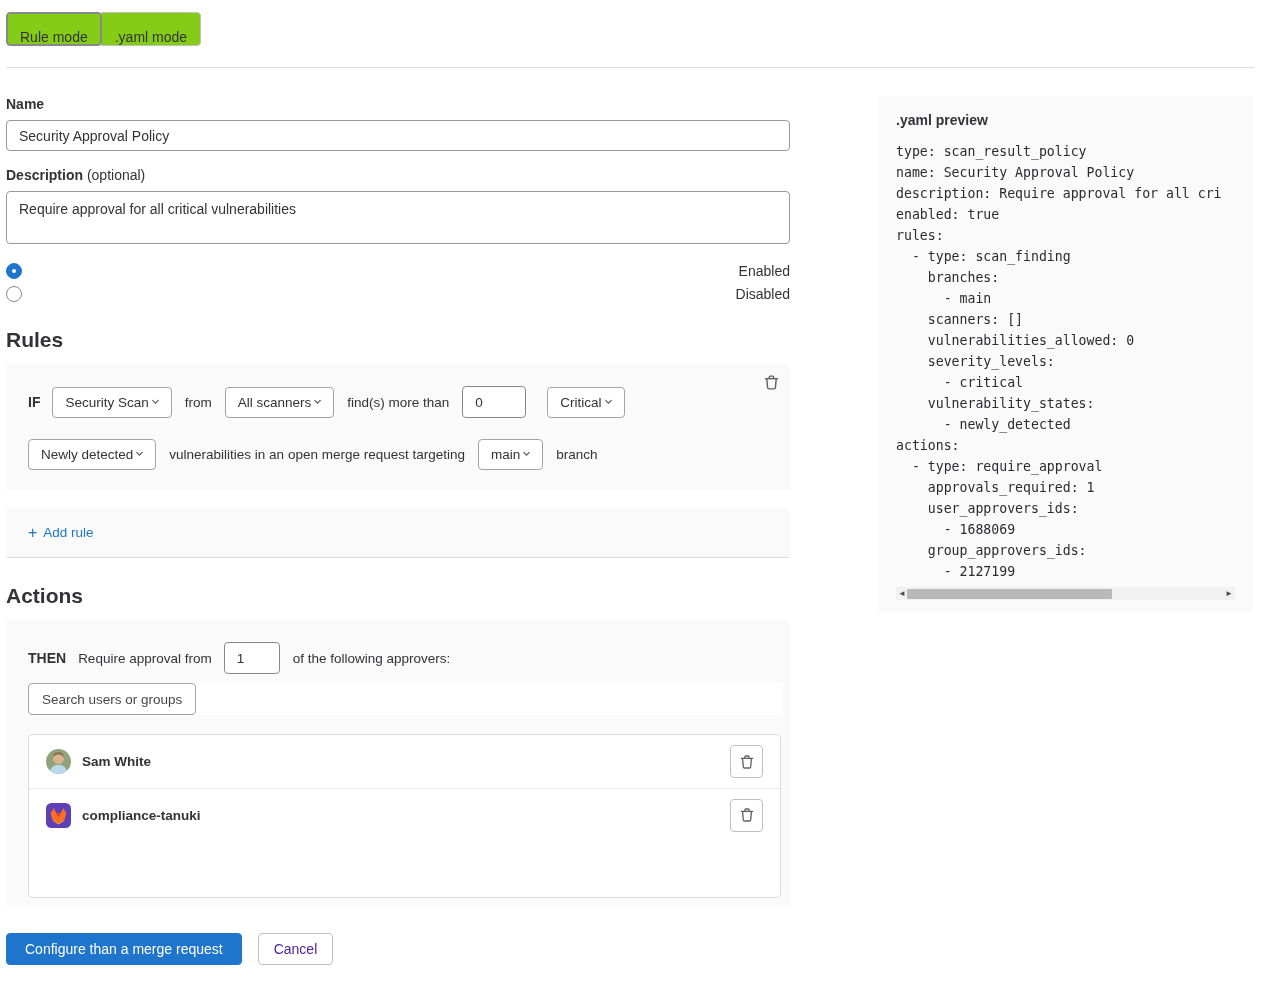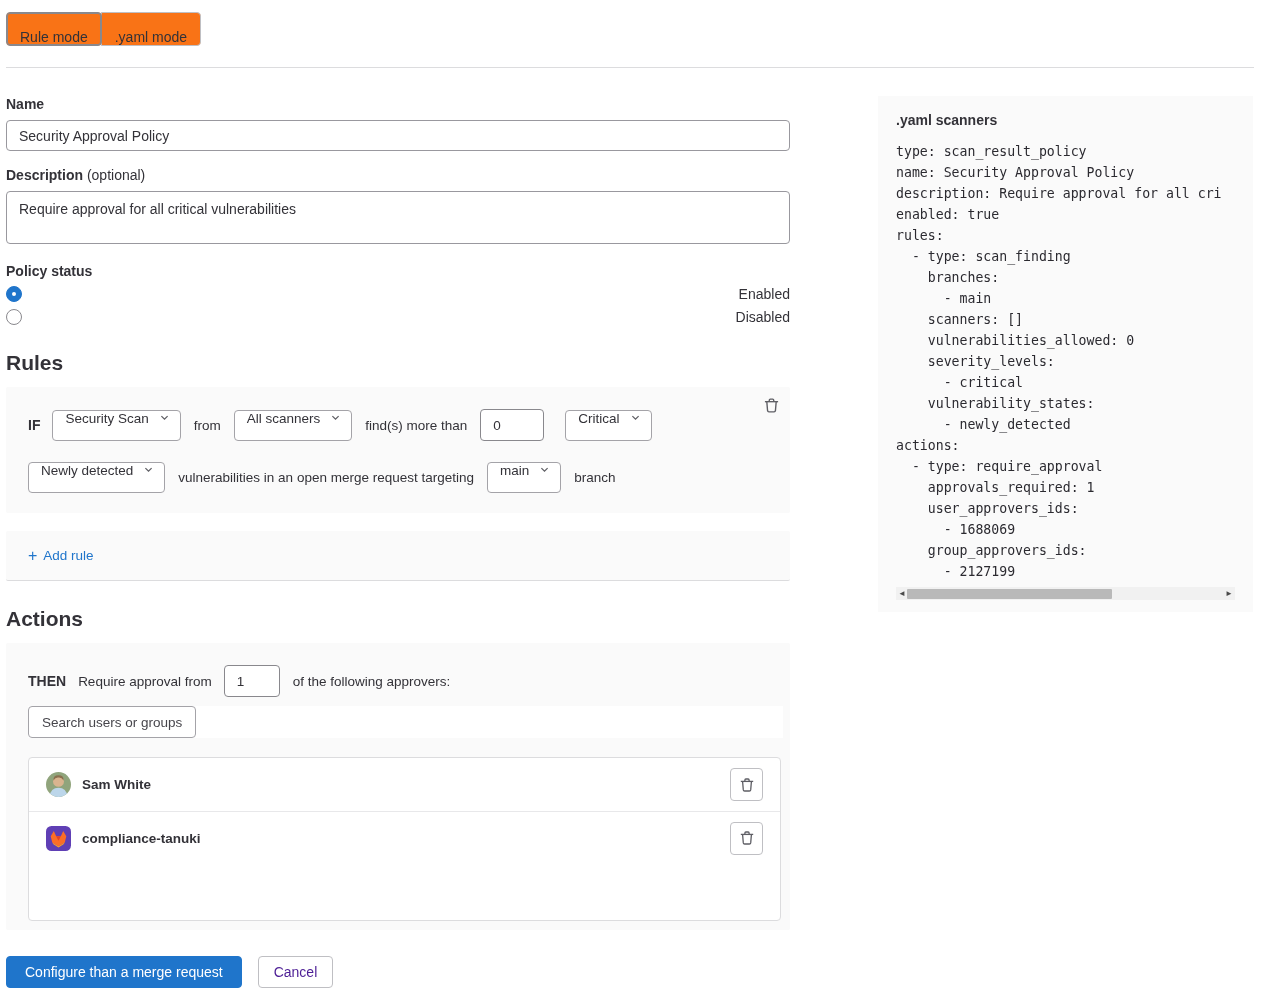--- a/index.html
+++ b/index.html
@@ -8,21 +8,21 @@
     width: 1264px; height: 1006px;
     font-family: "Liberation Sans", sans-serif;
     font-size: 14px; color: #333238;
     position: relative; overflow: hidden;
   }
   .page { padding: 12px 10px 0 6px; }
 
   
   .mode-tabs { display: inline-flex; }
   .seg-btn {
-    background: #f97316; font-family: inherit; font-size: 14px; color: #333238;
+    background: #84cc16; font-family: inherit; font-size: 14px; color: #333238;
     padding: 16px 13px; height: 30px; border: 1px solid #bfbfc3; cursor: pointer;
   }
   .seg-btn.first { border-radius: 4px 0 0 4px; }
   .seg-btn.last  { border-radius: 0 4px 4px 0; margin-left: -1px; }
   .seg-btn.selected {
     border: 1px solid #89888d;
     box-shadow: inset 0 0 0 1px #89888d;
     z-index: 2; position: relative; border-radius: 4px;
   }
   .top-divider { border: none; border-top: 1px solid #dcdcde; margin-top: 21px; }
@@ -63,21 +63,21 @@
   .section-heading { font-size: 21px; font-weight: bold; margin-top: 26px; color: #333238; }
 
   
   .panel { background: #fafafa; border-radius: 2px; }
   .rules-panel { margin-top: 12px; padding: 22px 24px 24px 22px; position: relative; height: 126px; }
   .rule-row { display: flex; align-items: center; }
   .rule-row + .rule-row { margin-top: 21px; }
   .if-label { font-weight: bold; margin-right: 12px; }
   .then-label { font-weight: bold; margin-right: 12px; }
   .dropdown {
-    display: inline-flex; gap: 10px;
+    display: inline-flex; align-items: center; gap: 1px;
     background: #fff; border: 1px solid #a4a3a8; border-radius: 4px;
     height: 31px; padding: 0 10px 0 12px; font-family: inherit; font-size: 13.5px;
     color: #333238; cursor: pointer;
   }
   .rule-text { margin: 0 13px; font-size: 13.5px; }
   .num-input {
     width: 64px; height: 32px; border: 1px solid #89888d; border-radius: 4px;
     font-family: inherit; font-size: 13.5px; color: #333238; padding: 0 12px; background: #fff;
   }
   .icon-btn {
@@ -168,21 +168,20 @@
 
       <div class="gap16"></div>
 
       <div class="field-label">
         <span>Description</span>
         <span class="optional">(optional)</span>
       </div>
       <textarea class="textarea" style="">Require approval for all critical vulnerabilities</textarea>
 
       <div class="status-group">
-        <div class="field-label" style="margin-bottom:0">Policy status</div>
         <div class="radio-row">
           <span class="radio checked"></span>
           <span class="radio-label">Enabled</span>
         </div>
         <div class="radio-row">
           <span class="radio"></span>
           <span class="radio-label">Disabled</span>
         </div>
       </div>
 
@@ -333,21 +332,21 @@
       
       <div class="footer">
         <button class="btn-primary">Configure than a merge request</button>
         <button class="btn-default">Cancel</button>
       </div>
 
     </div>
 
     <div class="right-col">
       <div class="yaml-panel">
-        <div class="yaml-title">.yaml scanners</div>
+        <div class="yaml-title">.yaml preview</div>
         <code class="yaml-code">type: scan_result_policy
 name: Security Approval Policy
 description: Require approval for all cri
 enabled: true
 rules:
   - type: scan_finding
     branches:
       - main
     scanners: []
     vulnerabilities_allowed: 0

